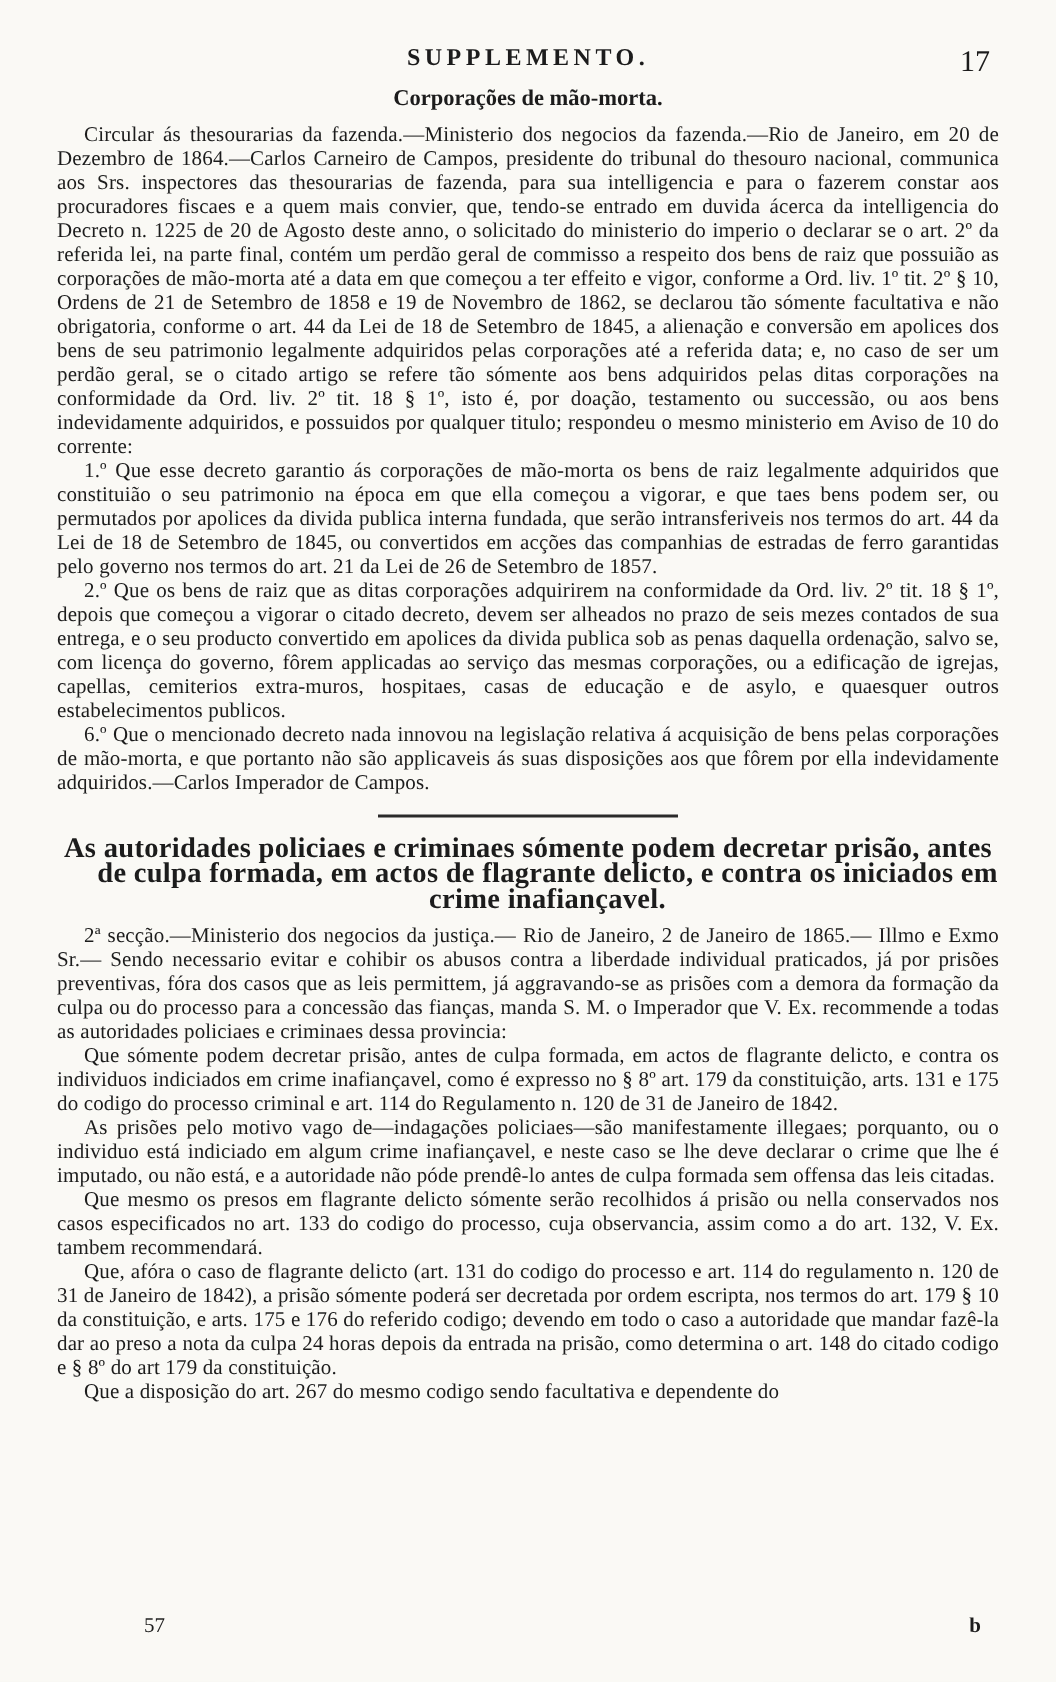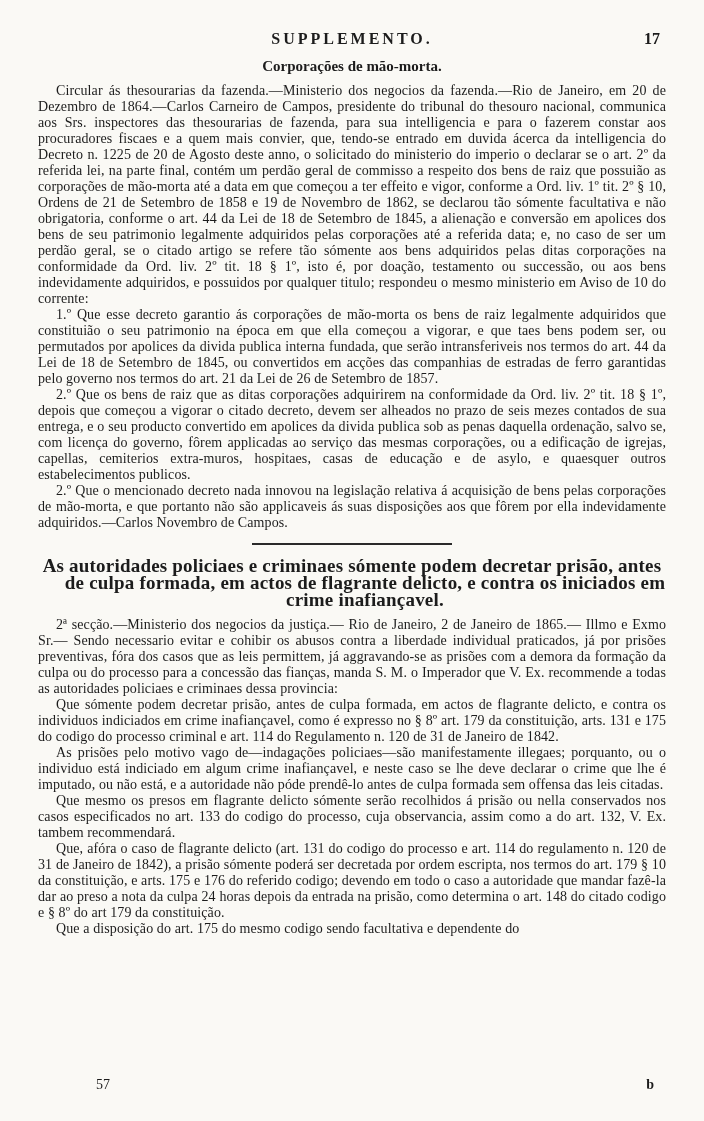--- a/index.html
+++ b/index.html
@@ -31,22 +31,22 @@
   .running-title {
     display: inline-block;
     font-weight: bold;
     font-size: 16px;
     letter-spacing: 3px;
   }
   .page-number {
     position: absolute;
     right: 6px;
     top: 0;
-    font-weight: bold;
-    font-size: 16px;
+    font-weight: normal;
+    font-size: 20px;
   }
   .section-title {
     text-align: center;
     font-weight: bold;
     font-size: 15px;
     margin: 2px 0 8px 0;
   }
   .body-par {
     margin: 0;
     font-size: 14px;
@@ -101,31 +101,31 @@
   </div>
 
   <h2 class="section-title">Corporações de mão-morta.</h2>
 
   <p class="body-par"><span class="italic">Circular ás thesourarias da fazenda.</span><span>—Ministerio dos negocios da fazenda.—Rio de Janeiro, em 20 de Dezembro de 1864.—Carlos Carneiro de Campos, presidente do tribunal do thesouro nacional, communica aos Srs. inspectores das thesourarias de fazenda, para sua intelligencia e para o fazerem constar aos procuradores fiscaes e a quem mais convier, que, tendo-se entrado em duvida ácerca da intelligencia do Decreto n. 1225 de 20 de Agosto deste anno, o solicitado do ministerio do imperio o declarar se o art. 2º da referida lei, na parte final, contém um perdão geral de commisso a respeito dos bens de raiz que possuião as corporações de mão-morta até a data em que começou a ter effeito e vigor, conforme a Ord. liv. 1º tit. 2º § 10, Ordens de 21 de Setembro de 1858 e 19 de Novembro de 1862, se declarou tão sómente facultativa e não obrigatoria, conforme o art. 44 da Lei de 18 de Setembro de 1845, a alienação e conversão em apolices dos bens de seu patrimonio legalmente adquiridos pelas corporações até a referida data; e, no caso de ser um perdão geral, se o citado artigo se refere tão sómente aos bens adquiridos pelas ditas corporações na conformidade da Ord. liv. 2º tit. 18 § 1º, isto é, por doação, testamento ou successão, ou aos bens indevidamente adquiridos, e possuidos por qualquer titulo; respondeu o mesmo ministerio em Aviso de 10 do corrente:</span></p>
 
   <p class="body-par">1.º Que esse decreto garantio ás corporações de mão-morta os bens de raiz legalmente adquiridos que constituião o seu patrimonio na época em que ella começou a vigorar, e que taes bens podem ser, ou permutados por apolices da divida publica interna fundada, que serão intransferiveis nos termos do art. 44 da Lei de 18 de Setembro de 1845, ou convertidos em acções das companhias de estradas de ferro garantidas pelo governo nos termos do art. 21 da Lei de 26 de Setembro de 1857.</p>
 
   <p class="body-par">2.º Que os bens de raiz que as ditas corporações adquirirem na conformidade da Ord. liv. 2º tit. 18 § 1º, depois que começou a vigorar o citado decreto, devem ser alheados no prazo de seis mezes contados de sua entrega, e o seu producto convertido em apolices da divida publica sob as penas daquella ordenação, salvo se, com licença do governo, fôrem applicadas ao serviço das mesmas corporações, ou a edificação de igrejas, capellas, cemiterios extra-muros, hospitaes, casas de educação e de asylo, e quaesquer outros estabelecimentos publicos.</p>
 
-  <p class="body-par"><span>2.º Que o mencionado decreto nada innovou na legislação relativa á acquisição de bens pelas corporações de mão-morta, e que portanto não são applicaveis ás suas disposições aos que fôrem por ella indevidamente adquiridos.—</span><span class="italic">Carlos Novembro de Campos.</span></p>
+  <p class="body-par"><span>6.º Que o mencionado decreto nada innovou na legislação relativa á acquisição de bens pelas corporações de mão-morta, e que portanto não são applicaveis ás suas disposições aos que fôrem por ella indevidamente adquiridos.—</span><span class="italic">Carlos Imperador de Campos.</span></p>
 
   <hr class="separator">
 
   <h3 class="section2-heading">As autoridades policiaes e criminaes sómente podem decretar prisão, antes de culpa formada, em actos de flagrante delicto, e contra os iniciados em crime inafiançavel.</h3>
 
   <p class="body-par">2ª secção.—Ministerio dos negocios da justiça.— Rio de Janeiro, 2 de Janeiro de 1865.— Illmo e Exmo Sr.— Sendo necessario evitar e cohibir os abusos contra a liberdade individual praticados, já por prisões preventivas, fóra dos casos que as leis permittem, já aggravando-se as prisões com a demora da formação da culpa ou do processo para a concessão das fianças, manda S. M. o Imperador que V. Ex. recommende a todas as autoridades policiaes e criminaes dessa provincia:</p>
   <p class="body-par">Que sómente podem decretar prisão, antes de culpa formada, em actos de flagrante delicto, e contra os individuos indiciados em crime inafiançavel, como é expresso no § 8º art. 179 da constituição, arts. 131 e 175 do codigo do processo criminal e art. 114 do Regulamento n. 120 de 31 de Janeiro de 1842.</p>
   <p class="body-par">As prisões pelo motivo vago de—indagações policiaes—são manifestamente illegaes; porquanto, ou o individuo está indiciado em algum crime inafiançavel, e neste caso se lhe deve declarar o crime que lhe é imputado, ou não está, e a autoridade não póde prendê-lo antes de culpa formada sem offensa das leis citadas.</p>
   <p class="body-par">Que mesmo os presos em flagrante delicto sómente serão recolhidos á prisão ou nella conservados nos casos especificados no art. 133 do codigo do processo, cuja observancia, assim como a do art. 132, V. Ex. tambem recommendará.</p>
   <p class="body-par">Que, afóra o caso de flagrante delicto (art. 131 do codigo do processo e art. 114 do regulamento n. 120 de 31 de Janeiro de 1842), a prisão sómente poderá ser decretada por ordem escripta, nos termos do art. 179 § 10 da constituição, e arts. 175 e 176 do referido codigo; devendo em todo o caso a autoridade que mandar fazê-la dar ao preso a nota da culpa 24 horas depois da entrada na prisão, como determina o art. 148 do citado codigo e § 8º do art 179 da constituição.</p>
-  <p class="body-par">Que a disposição do art. 175 do mesmo codigo sendo facultativa e dependente do</p>
+  <p class="body-par">Que a disposição do art. 267 do mesmo codigo sendo facultativa e dependente do</p>
 
   <div class="page-footer">
     <span class="footer-left">57</span>
     <span class="footer-right">b</span>
   </div>
 
 </div>
 
 </body></html>

